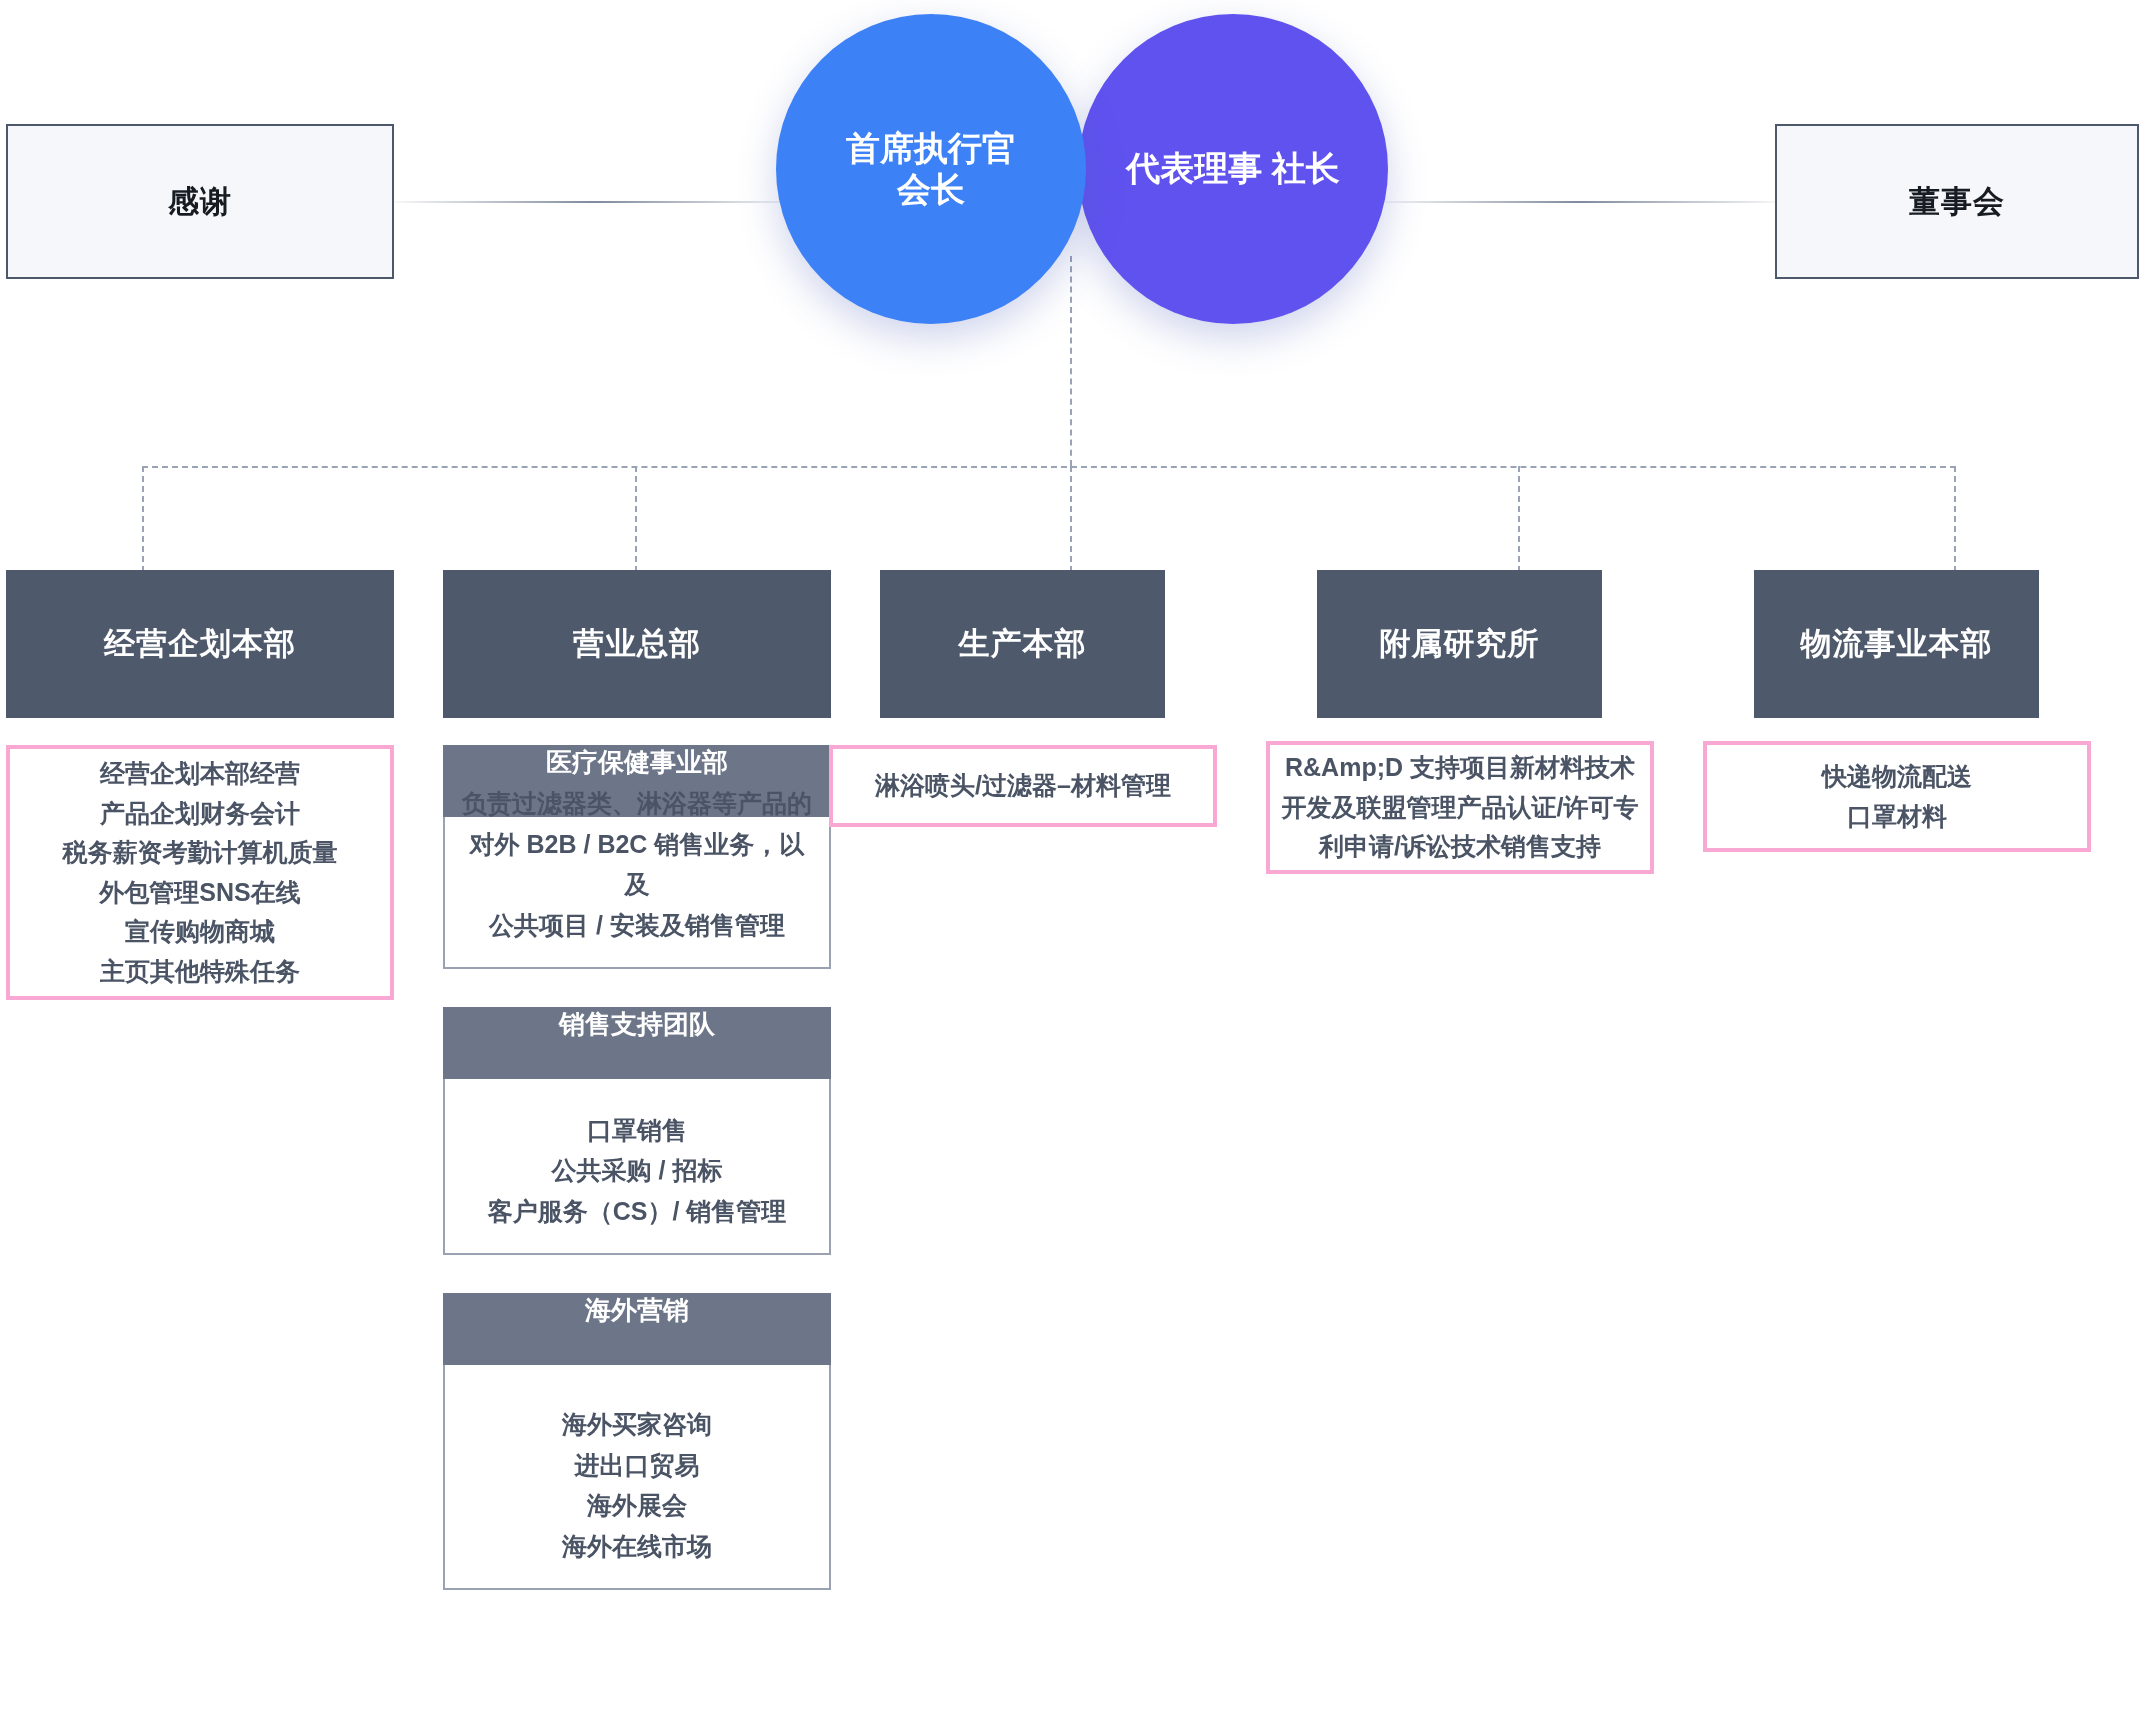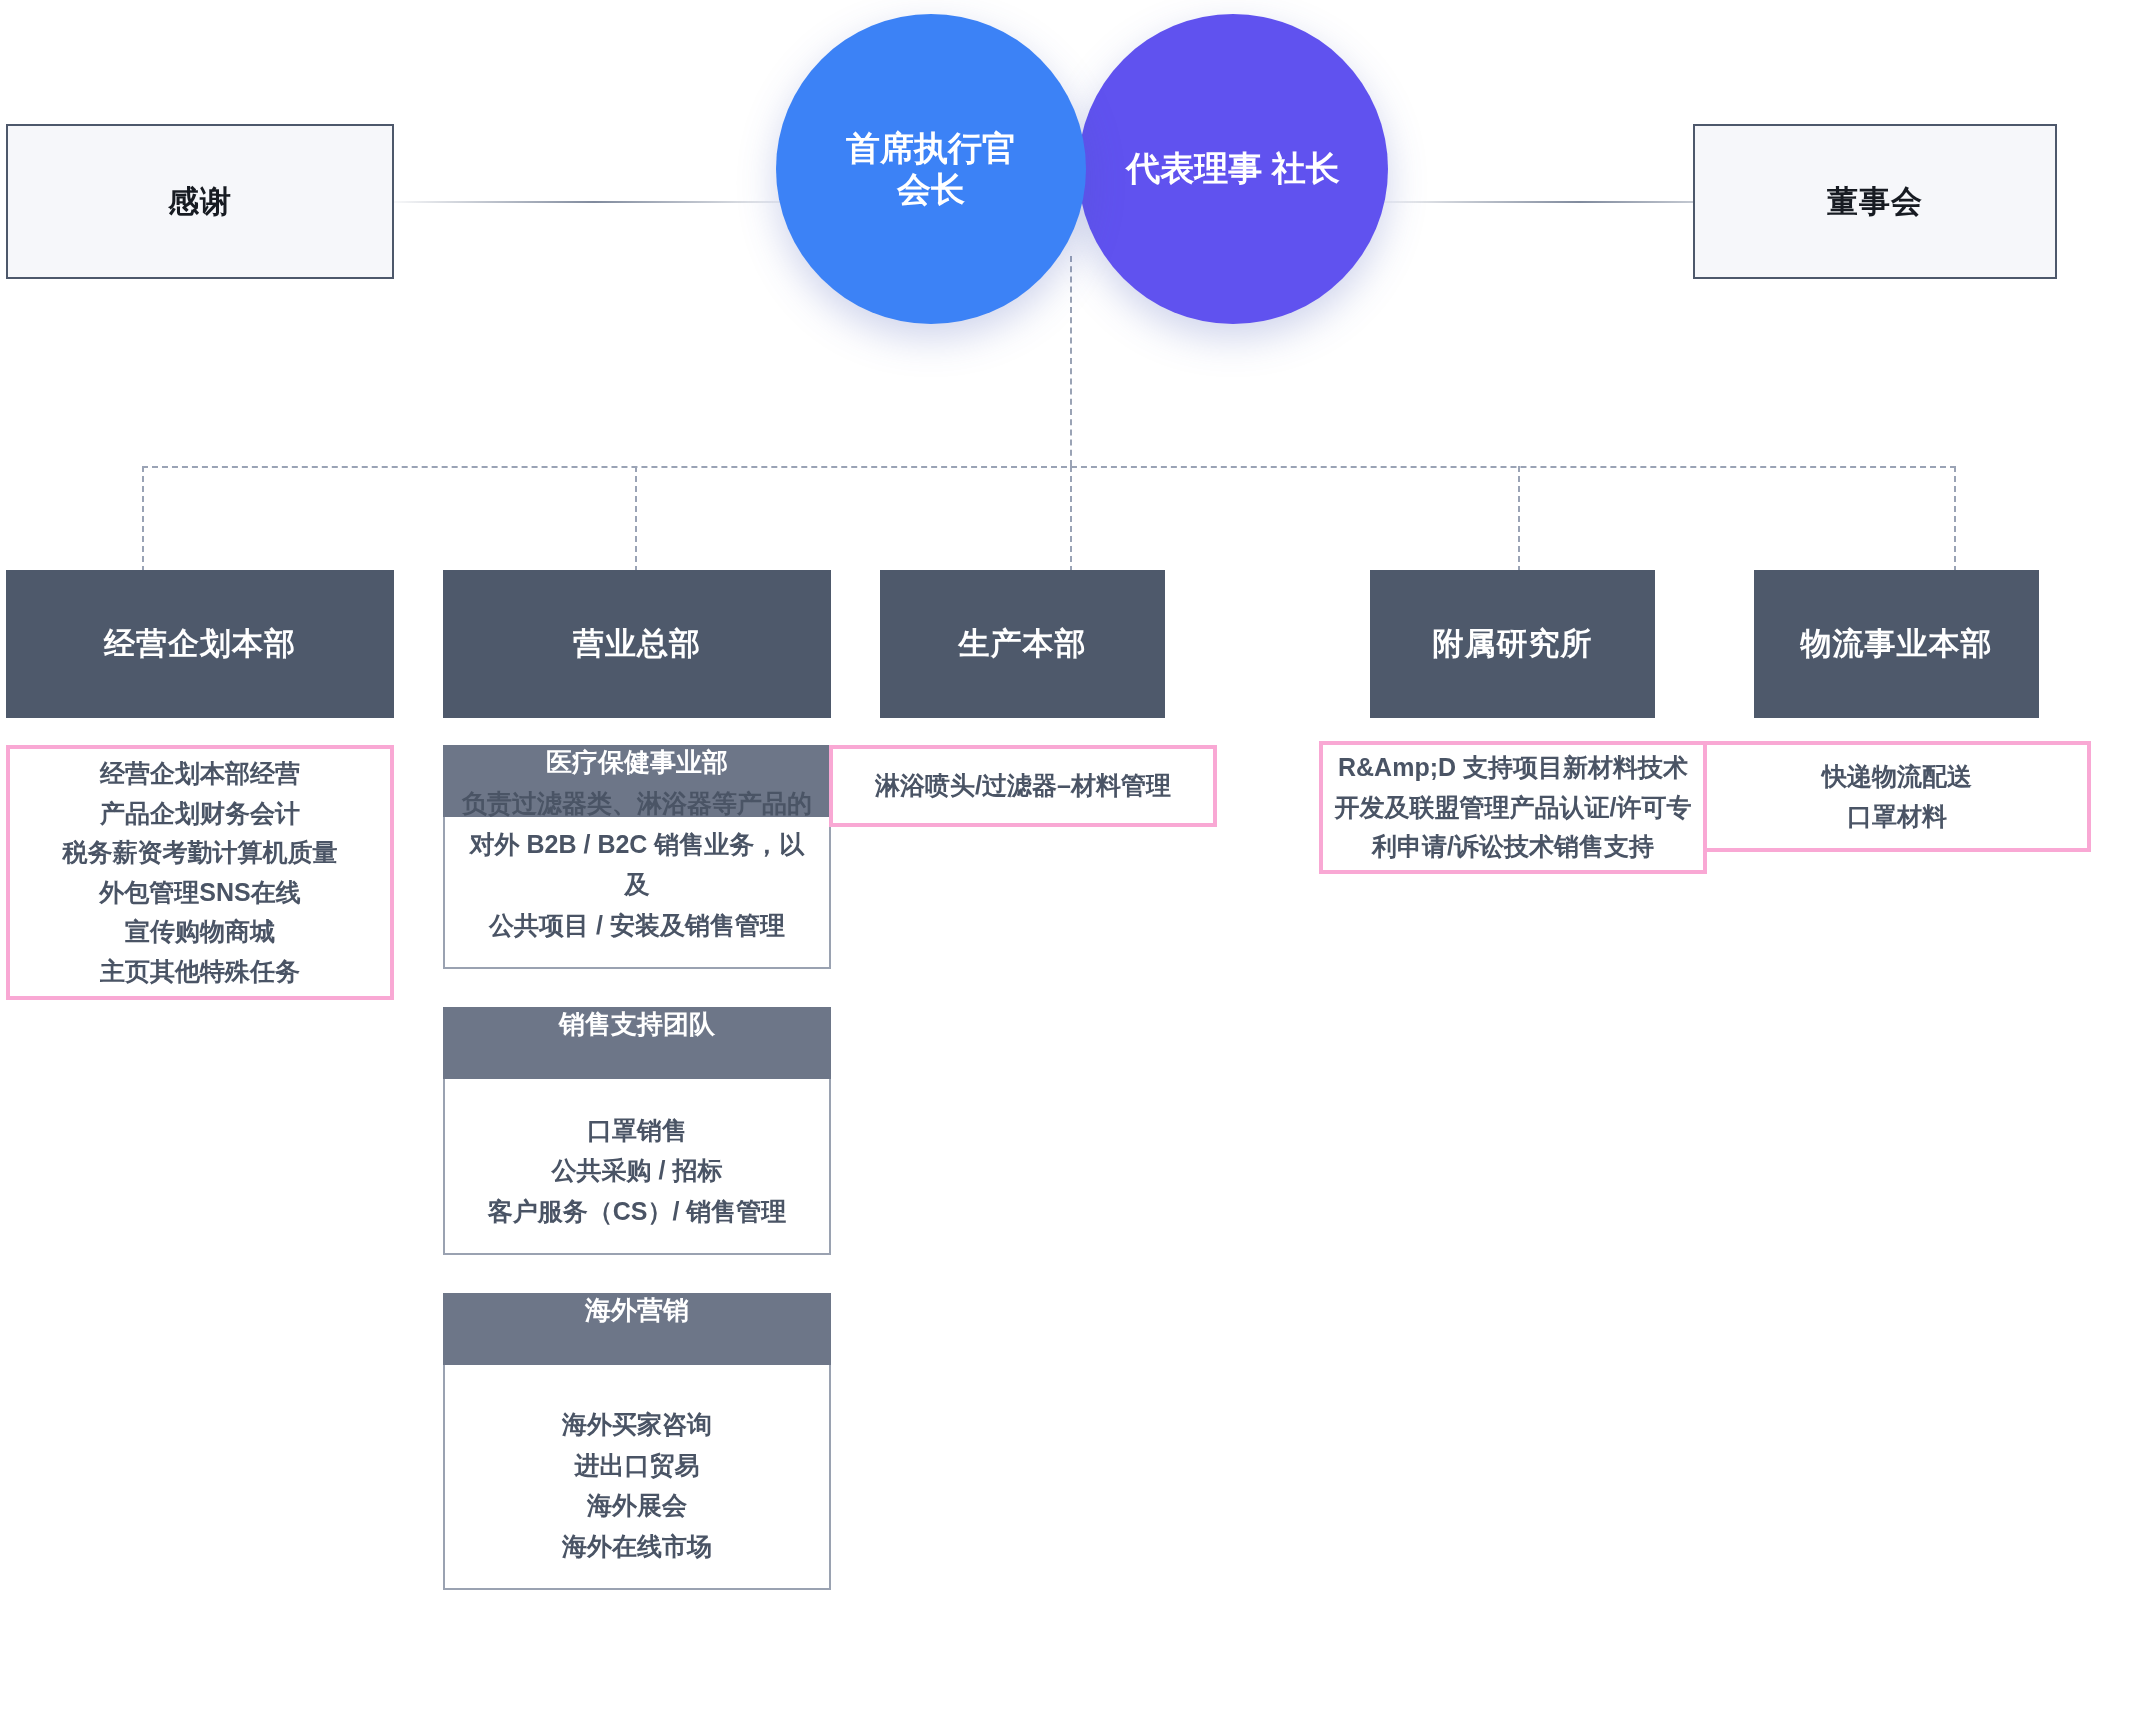--- a/index.html
+++ b/index.html
@@ -27,21 +27,21 @@
     border: 2px solid #4d586b;
     display: flex;
     align-items: center;
     justify-content: center;
     color: #171b22;
     font-weight: bold;
     font-size: 31px;
     letter-spacing: 1px;
   }
   #box-thanks { left: 6px;    top: 124px; width: 388px; height: 155px; }
-  #box-board  { left: 1693px; top: 124px; width: 364px; height: 155px; }
+  #box-board  { left: 1775px; top: 124px; width: 364px; height: 155px; }
 
   .h-link {
     position: absolute;
     height: 2px;
     top: 201px;
     background: linear-gradient(to right, rgba(106,118,140,0.05), rgba(106,118,140,0.85), rgba(106,118,140,0.05));
   }
   #link-left  { left: 394px;  width: 400px; }
   #link-right { left: 1380px; width: 400px; }
 
@@ -146,21 +146,21 @@
     flex-direction: column;
     align-items: center;
     justify-content: flex-end;
     padding: 22px 14px;
   }
 
   
   #col-planning  { left: 6px;    width: 388px; }
   #col-sales     { left: 443px;  width: 388px; }
   #col-prod      { left: 880px;  width: 285px; }
-  #col-lab       { left: 1370px; width: 285px; }
+  #col-lab       { left: 1317px; width: 285px; }
   #col-logistics { left: 1754px; width: 285px; }
 
   #body-planning  { width: 388px; height: 255px; margin-top: 27px; }
   #body-prod      { width: 388px; height: 82px;  margin-top: 27px; }
   #body-lab       { width: 388px; height: 133px; margin-top: 23px; }
   #body-logistics { width: 388px; height: 111px; margin-top: 23px; }
 
   #sales-cards { margin-top: 27px; width: 388px; }
   #sub-body-0 { height: 152px; }
   #sub-body-1 { height: 176px; }

